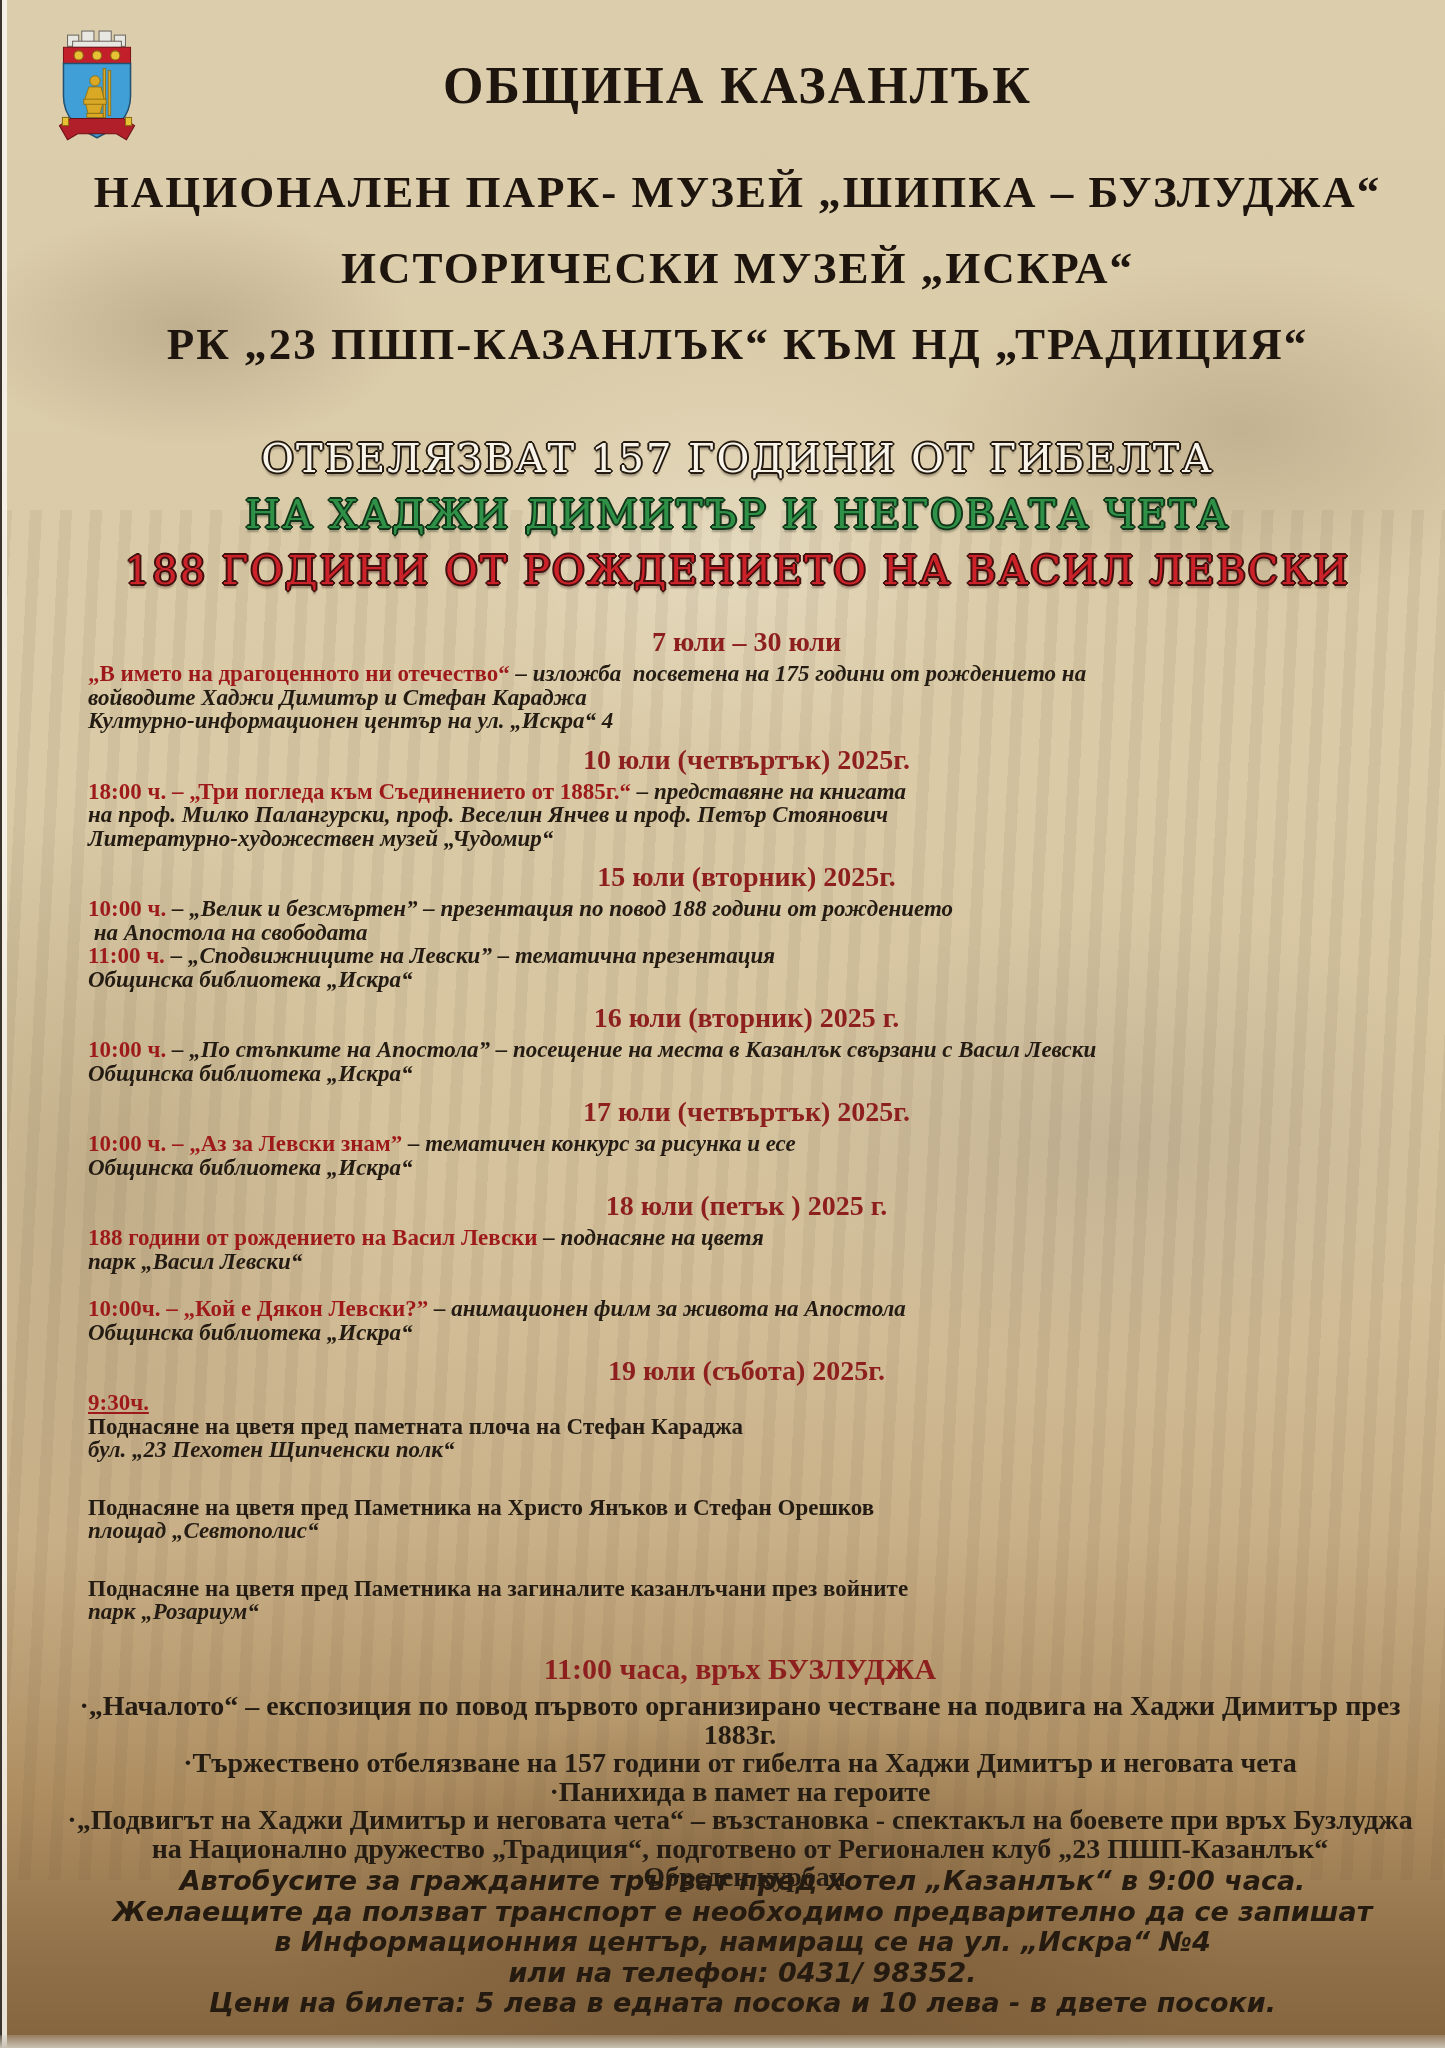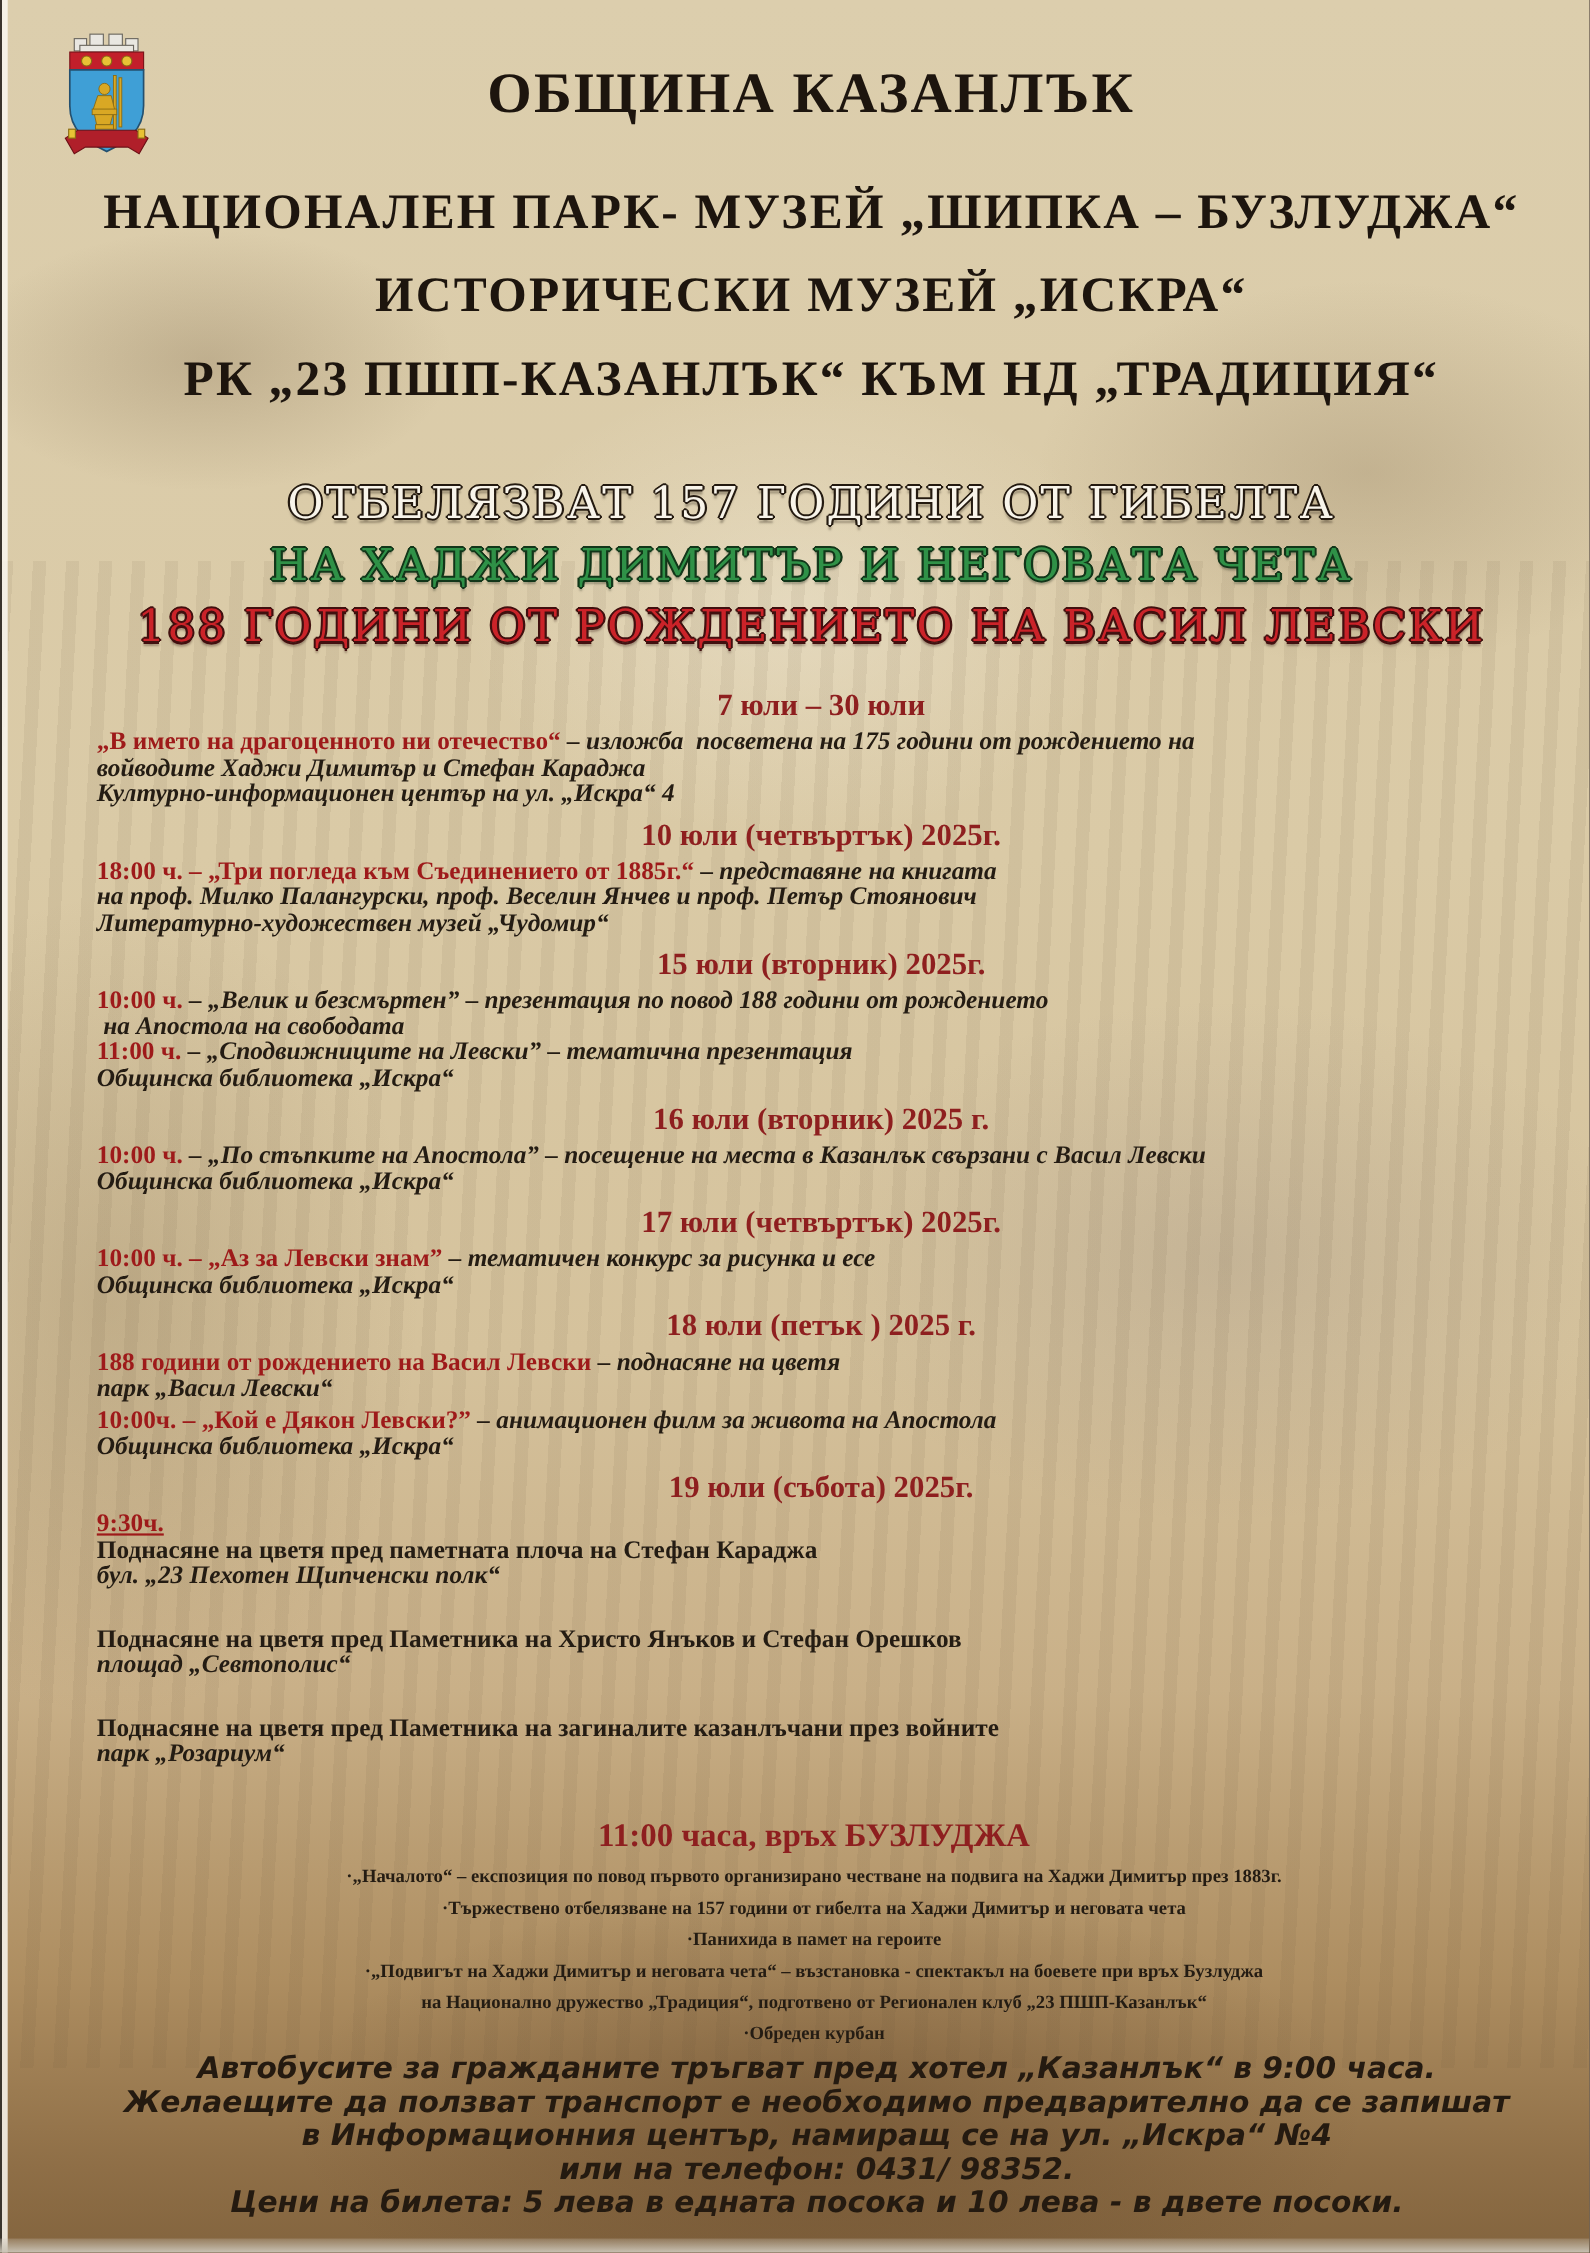--- a/index.html
+++ b/index.html
@@ -37,26 +37,26 @@
   .bgr{color:#2f9147;text-shadow:-2px 0 0 #123619,2px 0 0 #123619,0 -2px 0 #123619,0 2px 0 #123619,-1px -1px 0 #123619,1px 1px 0 #123619,1px -1px 0 #123619,-1px 1px 0 #123619,0 4px 2px rgba(20,30,15,.35);}
   .brd{color:#cb2329;text-shadow:-2px 0 0 #41100f,2px 0 0 #41100f,0 -2px 0 #41100f,0 2px 0 #41100f,-1px -1px 0 #41100f,1px 1px 0 #41100f,1px -1px 0 #41100f,-1px 1px 0 #41100f,0 4px 2px rgba(40,12,10,.35);}
 
   .sched{position:absolute;top:616px;left:88px;right:40px;color:#241c13;}
   .dh{margin:12px 0 5px 0;font-size:28px;line-height:30px;font-weight:700;color:#8e1f1f;text-align:center;}
   section:first-child .dh{margin-top:11px;}
   .ln{margin:0;font-size:23px;line-height:23.5px;font-weight:700;white-space:pre-wrap;}
   .it{font-style:italic;}
   .rd{color:#9e1a1a;font-style:normal;}
   .ul{text-decoration:underline;}
-  .gap{margin-top:6px;}
+  .gap{margin-top:24px;}
   .gap26{margin-top:34px;}
 
   .buz{position:absolute;top:1652px;left:45px;right:10px;text-align:center;color:#241c13;}
   .buz .dh{margin:0 0 6px 0;font-size:30px;line-height:34px;}
-  .buz p{margin:0;font-size:17px;line-height:28.5px;font-weight:700;white-space:pre-wrap;}
+  .buz p{margin:0;font-size:28px;line-height:28.5px;font-weight:700;white-space:pre-wrap;}
 
   .foot{position:absolute;top:1866px;left:60px;right:20px;text-align:center;color:#241a10;
     font-family:"DejaVu Sans","Liberation Sans",sans-serif;font-weight:700;font-style:italic;}
   .foot p{margin:0;font-size:27px;line-height:30.5px;}
 </style>
 </head>
 <body>
 
 <div class="poster">
   <div class="bg-blotch"></div>

